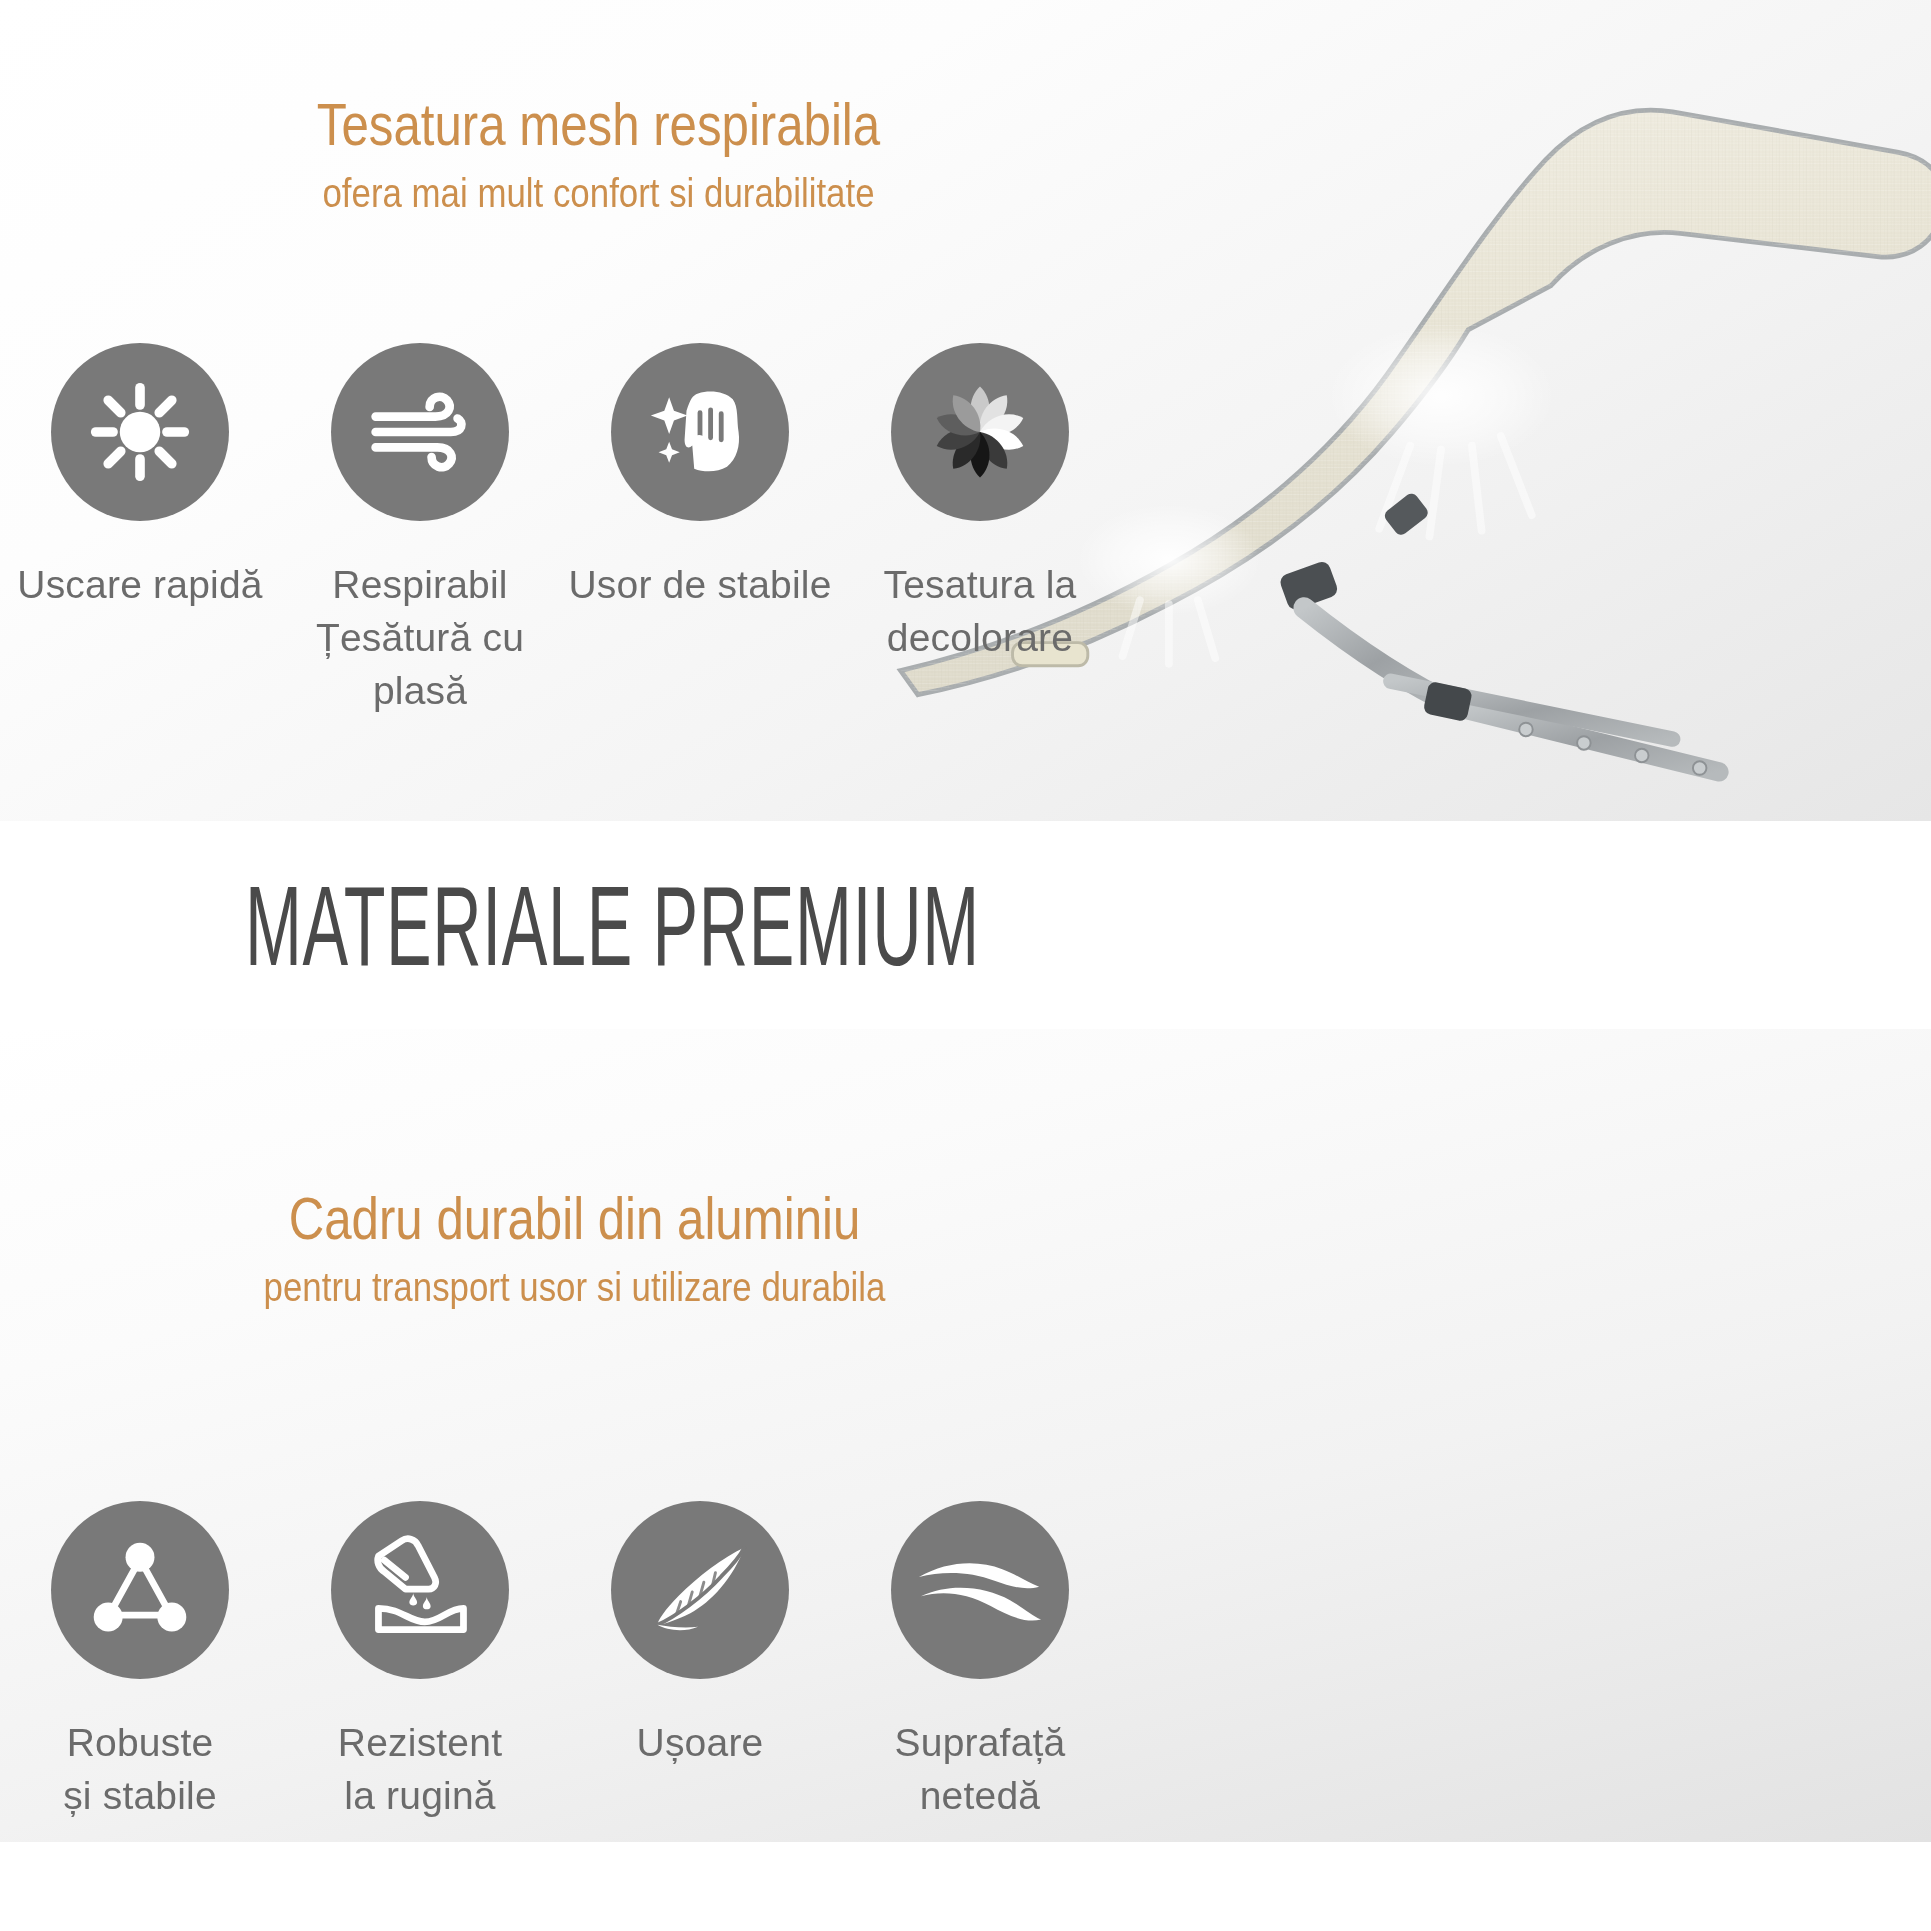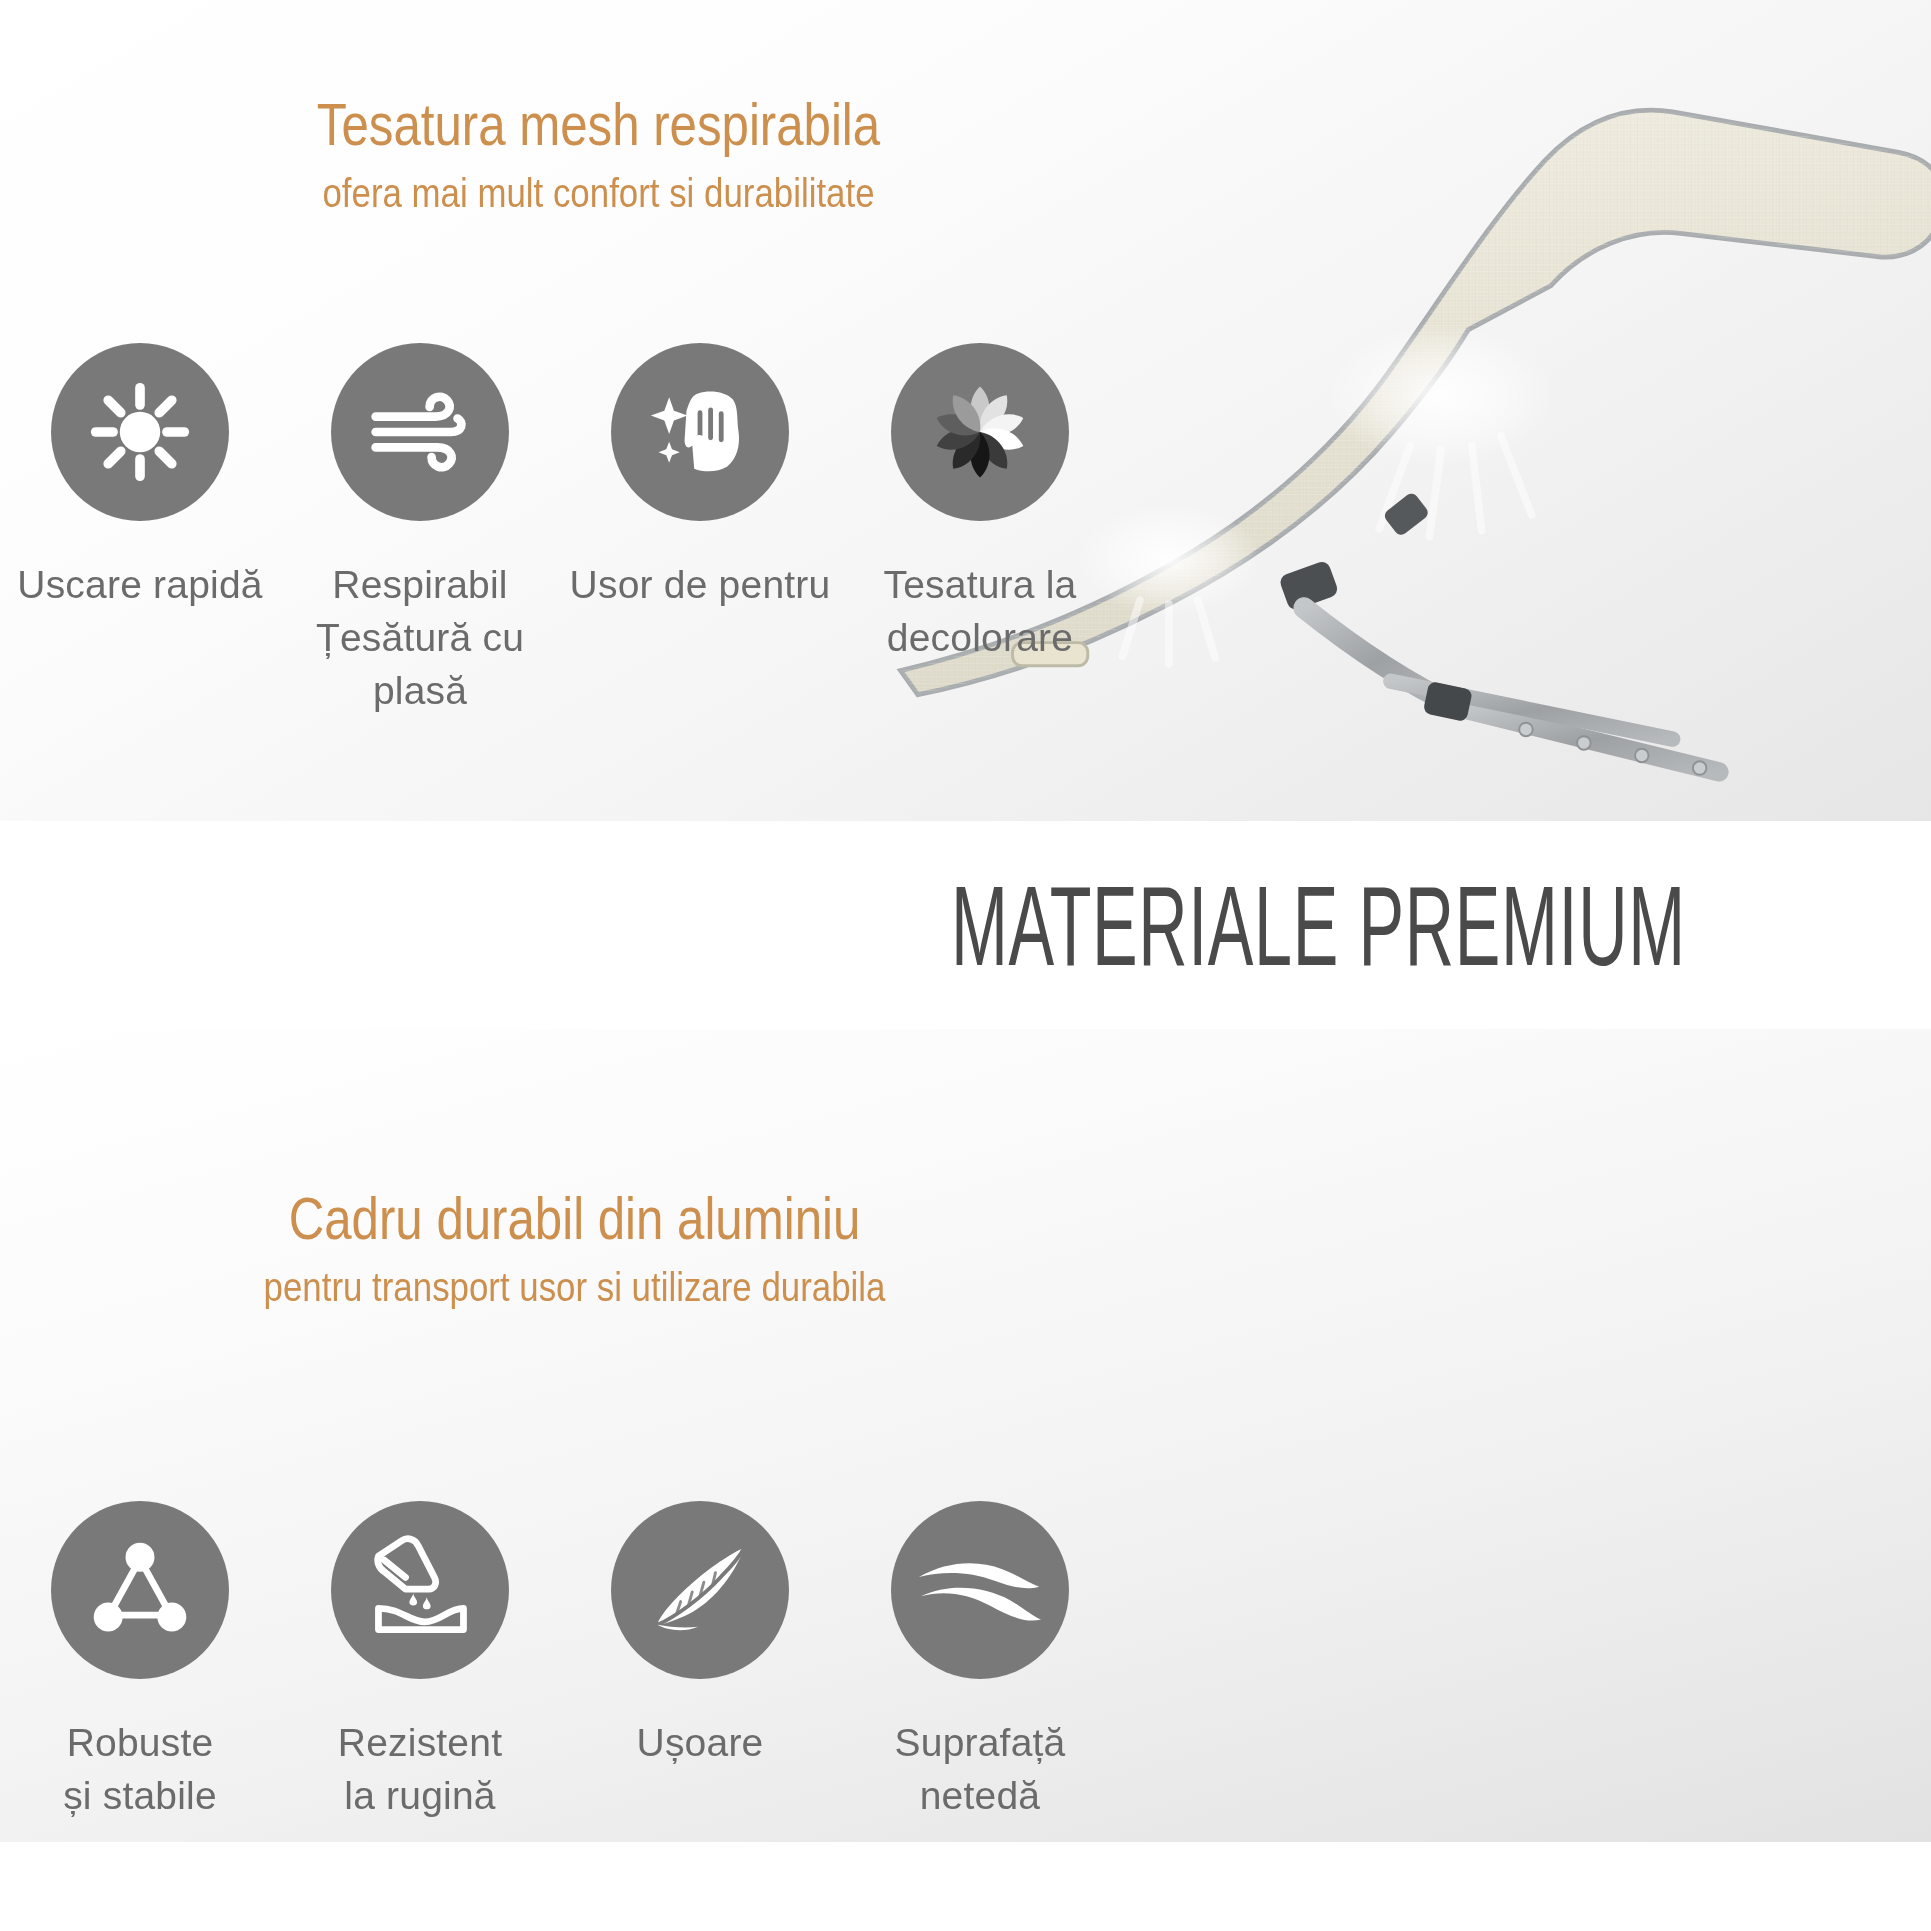--- a/index.html
+++ b/index.html
@@ -18,21 +18,21 @@
   #panel-top {
     top: 0; height: 821px;
     background: linear-gradient(150deg, #ffffff 0%, #fdfdfd 30%, #f4f4f4 62%, #e6e6e6 100%);
   }
   #panel-bottom {
     top: 1029px; height: 813px;
     background: linear-gradient(165deg, #ffffff 0%, #fbfbfb 26%, #f2f2f2 60%, #e2e2e2 100%);
   }
   #banner {
     position: absolute; left: 0; top: 821px; width: 1931px; height: 209px;
-    background: #ffffff; display: flex; align-items: center; justify-content: flex-end;
+    background: #ffffff; display: flex; align-items: center; justify-content: flex-start;
   }
   #banner .banner-text {
     font-family: "Liberation Sans Narrow", "Liberation Sans", sans-serif;
     font-size: 114px; font-weight: 400; letter-spacing: 1px;
     color: #4a4a4a;
     transform: scaleX(0.60); transform-origin: center center;
     white-space: nowrap;
   }
 
   
@@ -213,21 +213,21 @@
             <g stroke="#797979" stroke-width="5" stroke-linecap="round">
               <path d="M56 36 V64"></path>
                 <path d="M67 33 V62"></path>
                 <path d="M78 37 V64"></path>
             </g>
             <path d="M48 62 C52 58 58 58 62 62 C66 66 64 74 58 76 L50 76 Z" fill="#fff"></path>
             <path d="M24 20 L29 34 L43 39 L29 44 L24 58 L19 44 L5 39 L19 34 Z" fill="#fff"></path>
             <path d="M24 66 L27 74 L35 77 L27 80 L24 88 L21 80 L13 77 L21 74 Z" fill="#fff"></path>
           </svg>
         </div>
-        <div class="feature-label">Usor de pentru</div>
+        <div class="feature-label">Usor de stabile</div>
       </div>
 
       <div class="feature">
         <div class="icon-circle">
           <svg width="122" height="122" viewBox="0 0 126 126">
             <g>
               <g transform="rotate(0 63 63)">
                   <path d="M63 63 C50 50 50 28 63 16 C76 28 76 50 63 63 Z" fill="#C9C9C9"></path>
                 </g>
               <g transform="rotate(36 63 63)">

